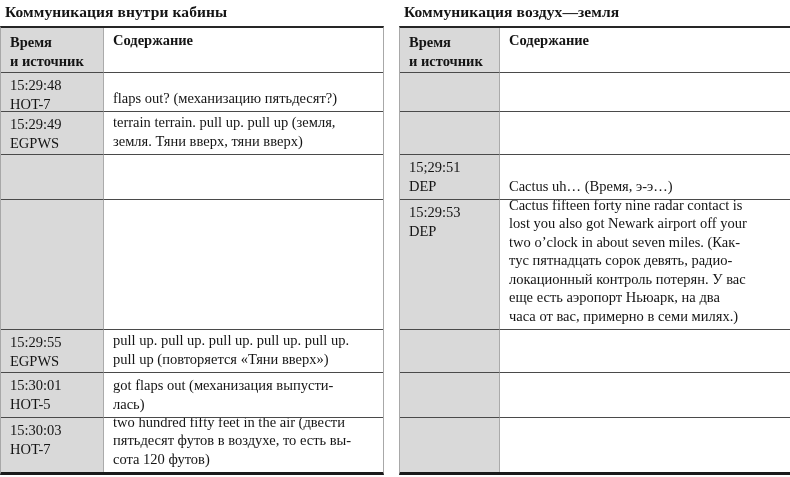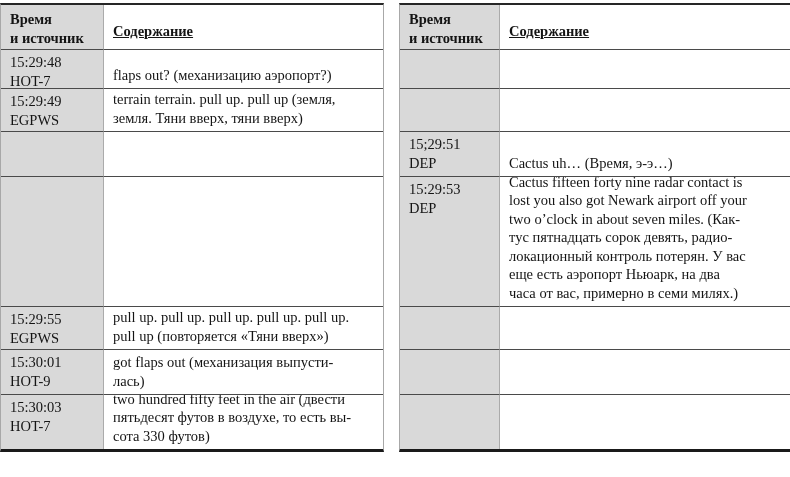--- a/index.html
+++ b/index.html
@@ -51,38 +51,39 @@
     padding: 3px 4px 2px 9px;
   }
   .cell.content {
     display: flex;
     flex-direction: column;
     justify-content: flex-end;
     padding: 2px 5px 4px 9px;
   }
   .cell.hdr { font-weight: bold; }
   .cell.time.hdr { padding-top: 5px; }
-  .cell.content.hdr { padding-bottom: 9px; text-decoration: underline; }
+  .cell.content.hdr { padding-bottom: 23px; }
 </style>
 </head>
 <body>
 
 <div class="canvas">
 
   <div class="table-block left">
+    <div class="tbl-title">Коммуникация внутри кабины</div>
     <div class="tbl left-tbl">
       <div class="trow">
         <div class="cell time hdr">Время
 и источник</div>
         <div class="cell content hdr">Содержание</div>
       </div>
       <div class="trow">
         <div class="cell time">15:29:48
 HOT-7</div>
-        <div class="cell content">flaps out? (механизацию аэропорт?)</div>
+        <div class="cell content">flaps out? (механизацию пятьдесят?)</div>
       </div>
       <div class="trow">
         <div class="cell time">15:29:49
 EGPWS</div>
         <div class="cell content">terrain terrain. pull up. pull up (земля,
 земля. Тяни вверх, тяни вверх)</div>
       </div>
       <div class="trow">
         <div class="cell time"></div>
         <div class="cell content"></div>
@@ -92,35 +93,36 @@
         <div class="cell content"></div>
       </div>
       <div class="trow">
         <div class="cell time">15:29:55
 EGPWS</div>
         <div class="cell content">pull up. pull up. pull up. pull up. pull up.
 pull up (повторяется «Тяни вверх»)</div>
       </div>
       <div class="trow">
         <div class="cell time">15:30:01
-HOT-9</div>
+HOT-5</div>
         <div class="cell content">got flaps out (механизация выпусти-
 лась)</div>
       </div>
       <div class="trow">
         <div class="cell time">15:30:03
 HOT-7</div>
         <div class="cell content">two hundred fifty feet in the air (двести
 пятьдесят футов в воздухе, то есть вы-
-сота 330 футов)</div>
+сота 120 футов)</div>
       </div>
     </div>
   </div>
 
   <div class="table-block right">
+    <div class="tbl-title">Коммуникация воздух—земля</div>
     <div class="tbl right-tbl">
       <div class="trow">
         <div class="cell time hdr">Время
 и источник</div>
         <div class="cell content hdr">Содержание</div>
       </div>
       <div class="trow">
         <div class="cell time"></div>
         <div class="cell content"></div>
       </div>

